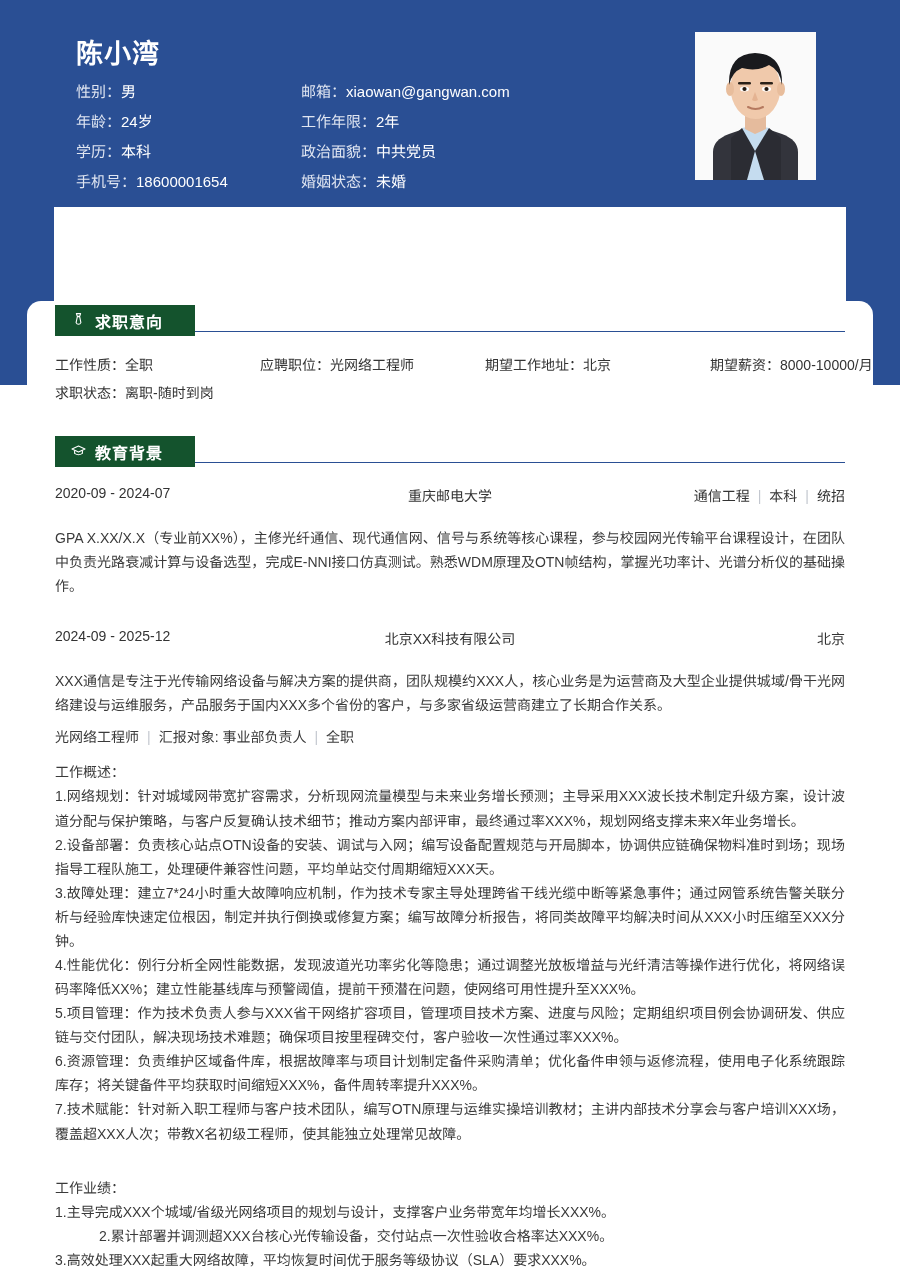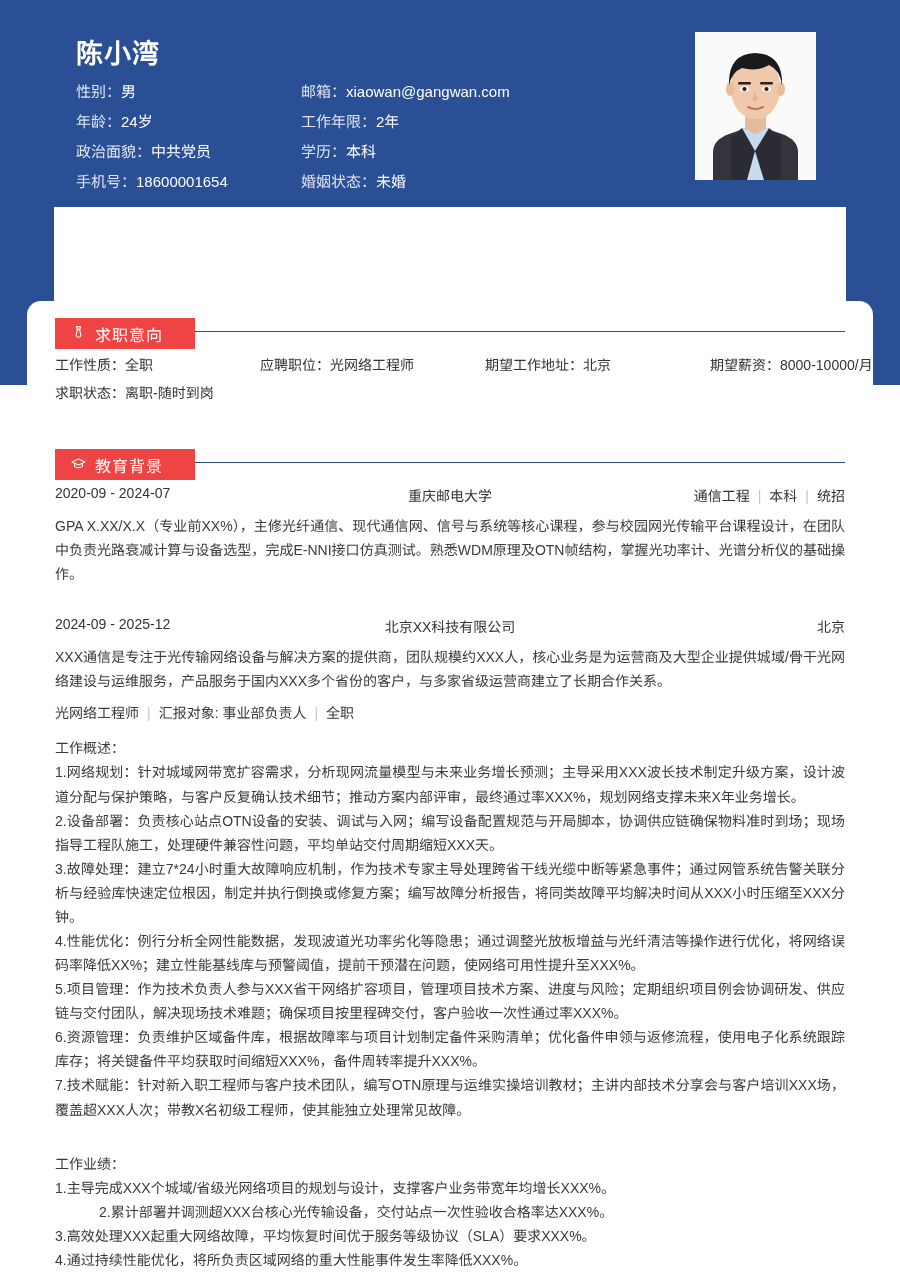--- a/index.html
+++ b/index.html
@@ -108,31 +108,31 @@
   .section.first { margin-top: 44px; }
 
   .sec-head {
     position: relative;
     height: 31px;
     border-bottom: 1.5px solid #2a4f94;
     margin-bottom: 6px;
   }
   .sec-tab {
     position: absolute;
-    left: 0; top: 17px;
+    left: 0; top: 4px;
     height: 31px;
     min-width: 140px;
-    background: #ef4444;
+    background: #14532d;
     color: #ffffff;
     display: flex;
     align-items: center;
     gap: 9px;
     padding: 0 22px 0 16px;
     font-size: 16px;
-    font-weight: normal;
+    font-weight: bold;
     letter-spacing: 1px;
   }
   .sec-tab .sicon {
     display: inline-flex;
     width: 15px; height: 15px;
     align-items: center; justify-content: center;
   }
   .sec-tab .sicon svg { display: block; }
 
   .intent-grid {
@@ -157,21 +157,21 @@
   .entry-head .date { flex: 0 0 290px; color: #333333; }
   .entry-head .org  { flex: 1 1 auto; text-align: center; color: #333333; }
   .entry-head .right{ flex: 0 0 290px; text-align: right; color: #333333; white-space: nowrap; }
 
   .tag-sep { color: #c3c7cf; margin: 0 8px; }
 
   .desc {
     font-size: 14px;
     line-height: 1.72;
     color: #3a3a3a;
-    margin-top: 9px;
+    margin-top: 21px;
     text-align: justify;
     white-space: pre-line;
   }
   .subline {
     font-size: 14px;
     color: #3a3a3a;
     margin-top: 9px;
   }
 
   .blockgap { height: 14px; }
@@ -196,24 +196,24 @@
       <div class="meta-item">
         <span class="mk">邮箱：</span><span class="mv">xiaowan@gangwan.com</span>
       </div>
       <div class="meta-item">
         <span class="mk">年龄：</span><span class="mv">24岁</span>
       </div>
       <div class="meta-item">
         <span class="mk">工作年限：</span><span class="mv">2年</span>
       </div>
       <div class="meta-item">
+        <span class="mk">学历：</span><span class="mv">本科</span>
+      </div>
+      <div class="meta-item">
         <span class="mk">政治面貌：</span><span class="mv">中共党员</span>
-      </div>
-      <div class="meta-item">
-        <span class="mk">学历：</span><span class="mv">本科</span>
       </div>
       <div class="meta-item">
         <span class="mk">手机号：</span><span class="mv">18600001654</span>
       </div>
       <div class="meta-item">
         <span class="mk">婚姻状态：</span><span class="mv">未婚</span>
       </div>
     </div>
 
     <div class="photo">

